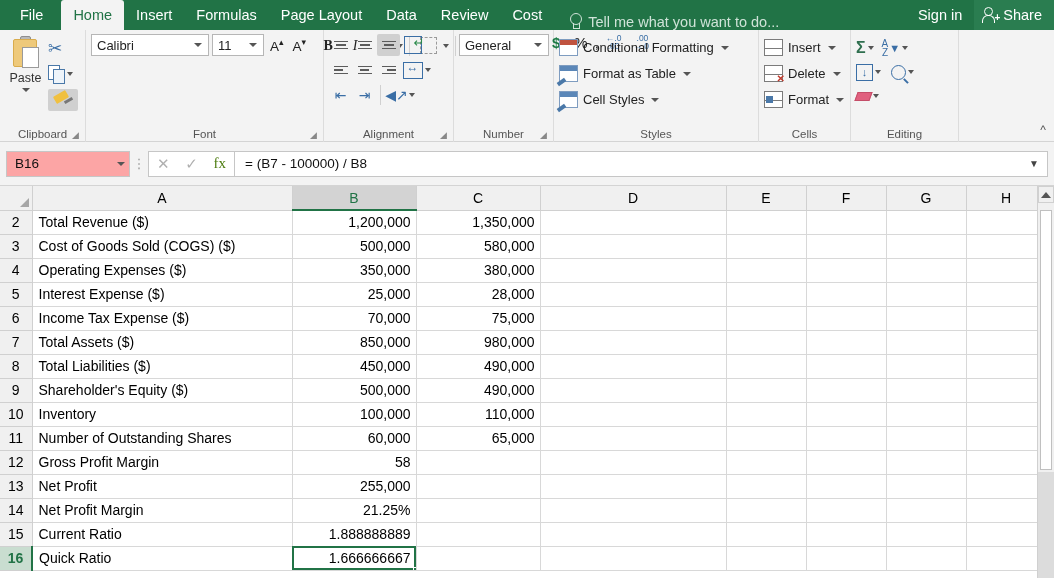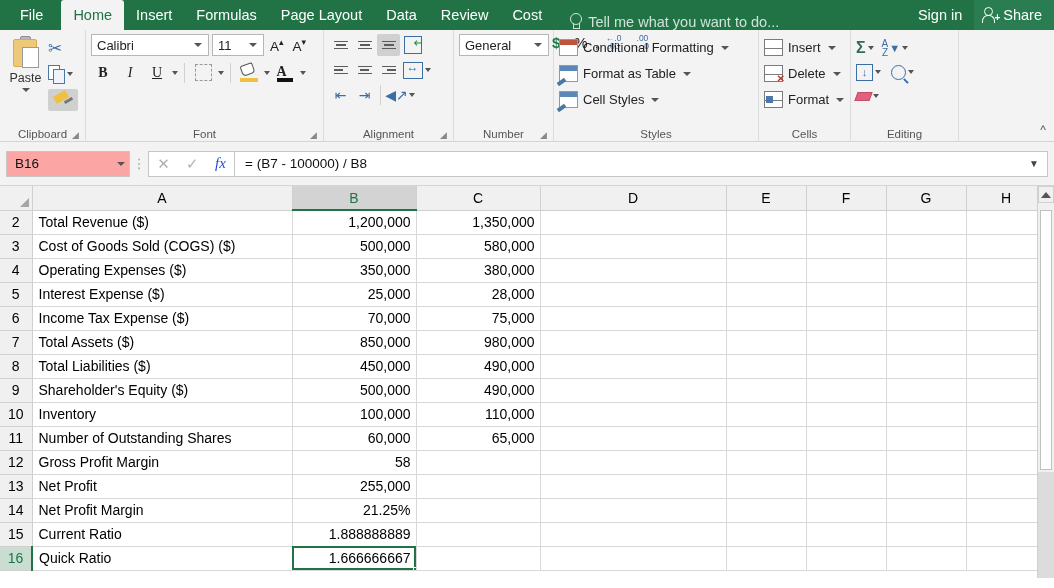--- a/index.html
+++ b/index.html
@@ -328,21 +328,21 @@
   .fb-dots {
     width: 18px; text-align: center; color: #9a9a9a;
     font-size: 13px; letter-spacing: 0; line-height: 11px;
   }
   .fb-icons {
     width: 86px; height: 26px; background: #fff;
     border: 1px solid #c6c6c6; border-right: none;
     display: flex; align-items: center; justify-content: space-around;
     color: #b0b0b0; font-size: 15px;
   }
-  .fx { font-style: italic; font-family: "Liberation Serif", serif; color: #1d4ed8; font-size: 15px; }
+  .fx { font-family: "Liberation Serif", serif; color: #4d7c0f; font-size: 15px; }
   .fb-input {
     flex: 1; height: 26px; background: #fff;
     border: 1px solid #c6c6c6;
     display: flex; align-items: center;
     padding: 0 6px 0 10px;
     font-size: 13.5px; color: #111;
   }
   .fb-input .ftext { flex: 1; }
   .fb-dd {
     width: 14px; text-align: center; color: #444; font-size: 10px;
@@ -373,20 +373,21 @@
     width: 0; height: 0;
     border-left: 9px solid transparent; border-bottom: 9px solid #a6a6a6;
   }
   td.rowhdr {
     width: 32px; background: #f0f0f0; border: 1px solid #d0d0d0;
     border-left: none; text-align: center; color: #444; font-size: 13.5px;
   }
   td.rowhdr.sel {
     background: #c9ddd0; color: #217346;
     border-right: 2px solid #217346;
+    font-weight: bold;
   }
   td.cell {
     border-right: 1px solid #d8d8d8;
     border-bottom: 1px solid #d8d8d8;
     padding: 0 4px;
   }
   td.cell.lbl { text-align: left; padding-left: 6px; }
   td.cell.num { text-align: right; padding-right: 5px; }
   td.cell.active {
     outline: 2px solid #217346; outline-offset: -2px;
@@ -480,21 +481,21 @@
         <div class="mini-btn">
           <span class="brush-ico"></span>
         </div>
       </div>
     </div>
     <div class="group-label">Clipboard</div>
     <div class="group-dialog">◢</div>
   </div>
 
   <div class="group g-font">
-    <div class="gbody" style="flex-direction:column;">
+    <div class="gbody" style="flex-direction:row;gap:7px;">
       <div class="frow">
         <div class="combo font-name">
           <span class="cval">Calibri</span>
           <span class="cdn"></span>
         </div>
         <div class="combo font-size">
           <span class="cval">11</span>
           <span class="cdn"></span>
         </div>
         <div class="aa-btn"><span>A</span><sup>▴</sup></div>

